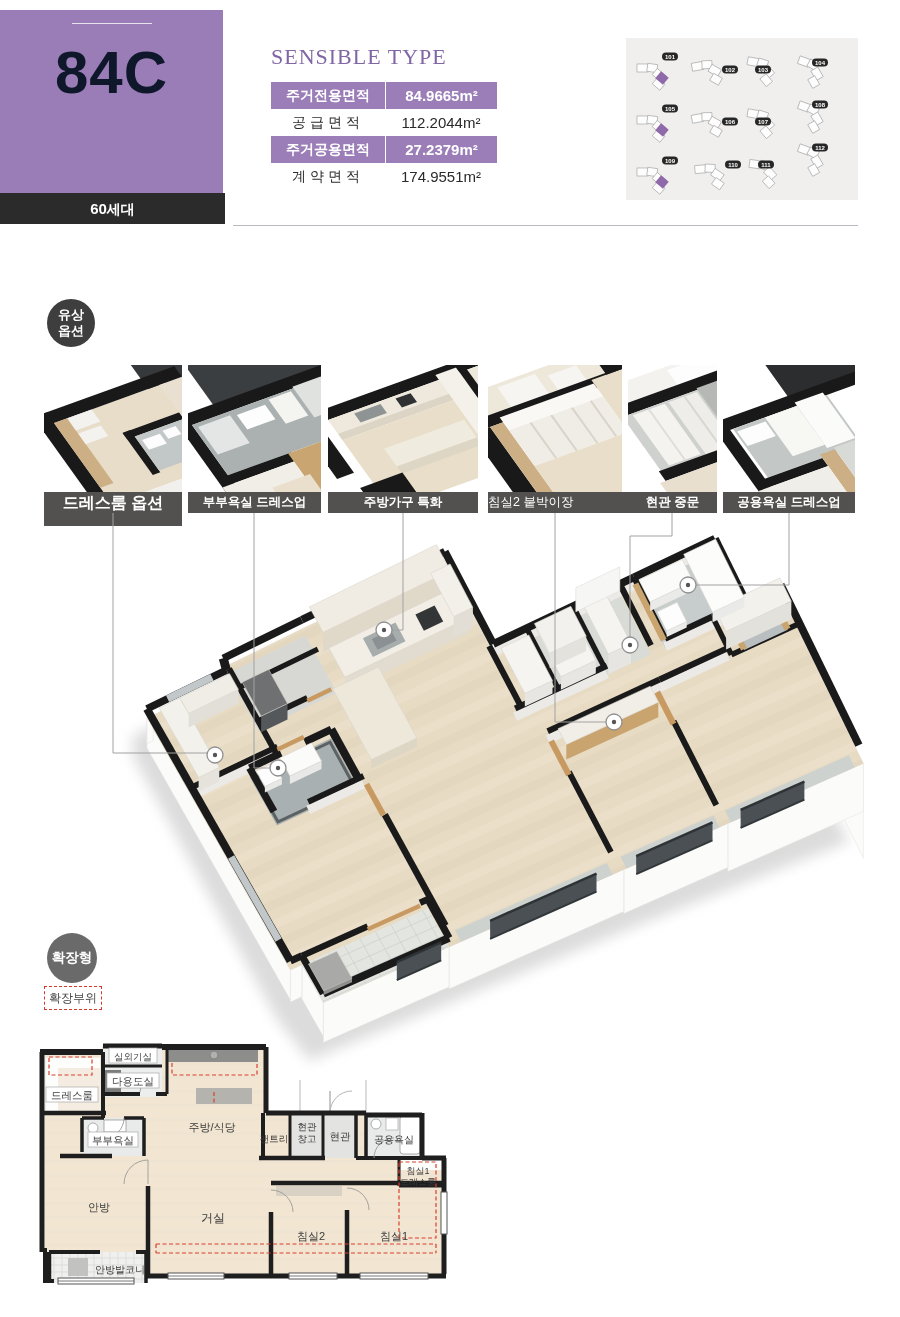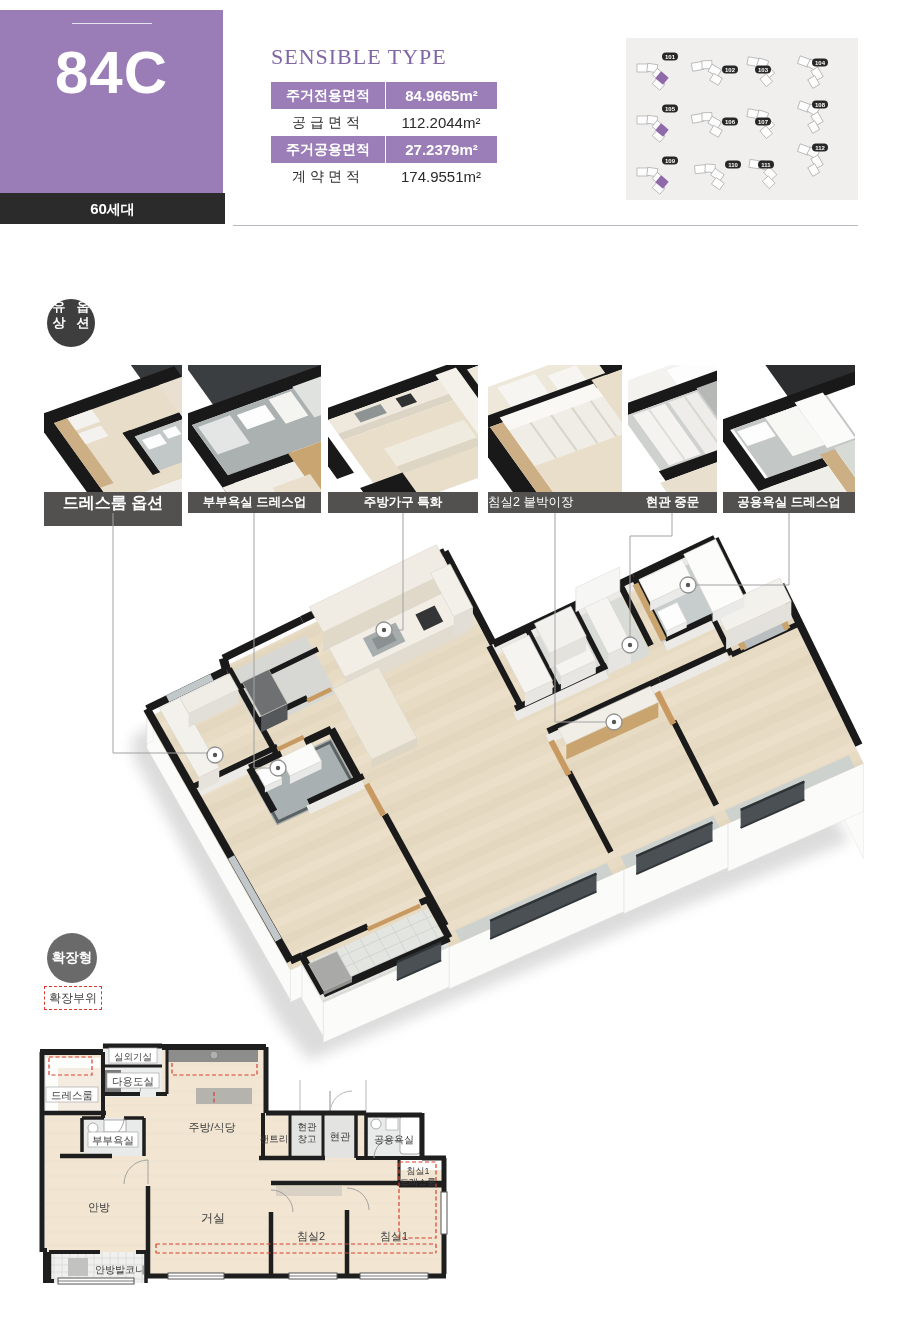--- a/index.html
+++ b/index.html
@@ -5,21 +5,21 @@
 font-family:"Liberation Sans",sans-serif;position:relative}
 .abs{position:absolute}
 </style></head>
 <body>
 
 <div class="abs" style="left:0;top:10px;width:223px;height:183px;background:#9a7db6">
 
 
   <div style="margin:13px auto 0;width:80px;border-top:1.5px solid #e8e2ef"></div>
 
-  <div style="text-align:center;margin-top:14px;color:#ffffff;font-size:60px;font-weight:bold;letter-spacing:1px">84C</div>
+  <div style="text-align:center;margin-top:14px;color:#0f172a;font-size:60px;font-weight:bold;letter-spacing:1px">84C</div>
 </div>
 
 <div class="abs" style="left:0;top:193px;width:225px;height:31px;background:#2b2b2b;color:#fff;text-align:center;line-height:31px;font-size:15px;font-weight:bold">60<span style="font-size:14px">세대</span></div>
 
 <div class="abs" style="left:271px;top:44px;font-family:'Liberation Serif',serif;color:#8066a4;font-size:22px;letter-spacing:1px">SENSIBLE TYPE</div>
 
 <div class="abs" style="left:271px;top:82px;width:226px;font-size:14px">
 
   <div style="display:flex;height:27px;line-height:27px;background:#9b7eb7;color:#fff;font-weight:bold">
     <div style="width:114px;text-align:center;border-right:1.5px solid #fff">주거전용면적</div>
@@ -146,21 +146,21 @@
 <g transform="translate(190,118) rotate(20)" stroke="#a8a8a8" stroke-width="0.7" fill="#fdfdfd">
       <rect x="-19" y="-6" width="11" height="8"></rect>
       <rect x="-9" y="-5.5" width="10" height="8" transform="rotate(8)"></rect>
       <rect x="0" y="-2" width="11" height="8" transform="rotate(40)"></rect>
       <rect x="6" y="5" width="10" height="8" transform="rotate(40)"></rect>
     </g>
     <rect x="186" y="105.5" width="16" height="8" rx="4" fill="#272727"></rect>
     <text x="194" y="112.2" font-size="6" fill="#fff" text-anchor="middle" font-weight="bold">112</text>
 </svg>
 
-<div class="abs" style="left:47px;top:299px;width:48px;height:48px;border-radius:50%;background:#3e3e3e;color:#fff;font-size:13px;font-weight:bold;text-align:center;line-height:1.2;padding-top:0;display:flex;justify-content:center">
+<div class="abs" style="left:47px;top:299px;width:48px;height:48px;border-radius:50%;background:#3e3e3e;color:#fff;font-size:13px;font-weight:bold;text-align:center;line-height:1.2;padding-top:0;display:flex;flex-direction:column;justify-content:center">
     <div>유상</div>
     <div>옵션</div>
   </div>
 
 <div class="abs" style="left:44px;top:365px;width:138px;height:127px;overflow:hidden"><svg width="138" height="127" viewBox="0 0 138 127">
       <rect width="138" height="127" fill="#fff"></rect>
       <polygon points="84.3,-3.5 154.8,-29.0 181.5,8.2 111.0,33.7" fill="#35393b"></polygon>
       <polygon points="10.0,58.0 120.9,17.9 178.9,98.9 68.0,139.0" fill="#e8ddc8"></polygon>
       <polygon points="-10.7,52.2 130.3,1.2 137.8,11.8 -3.2,62.8" fill="#191919"></polygon>
       <polygon points="-10.7,52.2 2.5,47.5 76.7,151.2 63.5,155.9" fill="#191919"></polygon>

